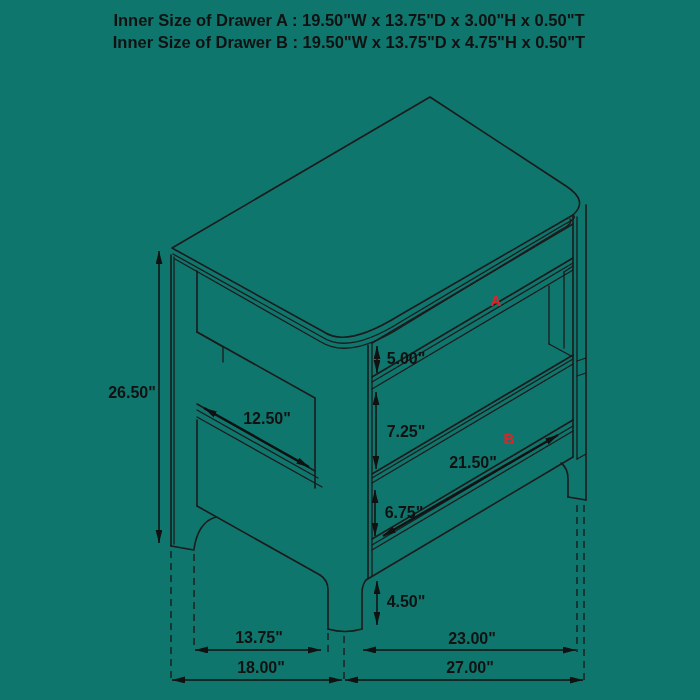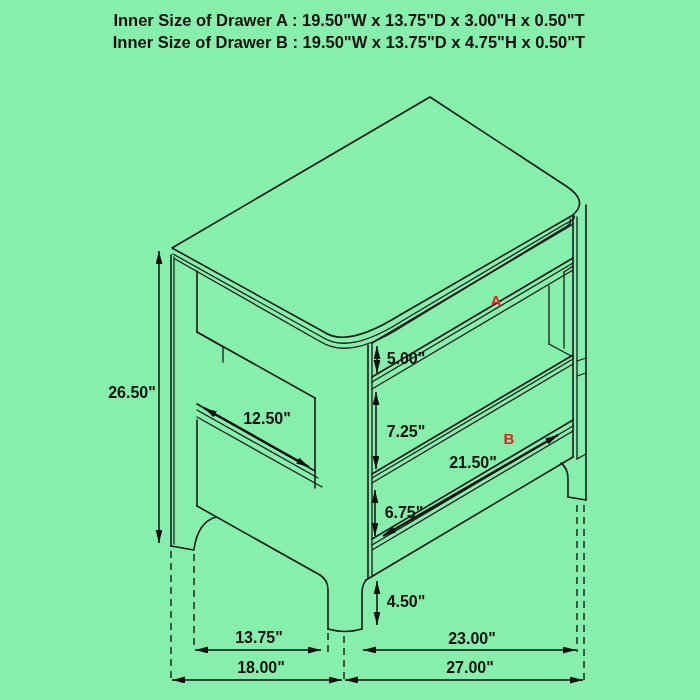--- a/index.html
+++ b/index.html
@@ -3,21 +3,21 @@
 <meta charset="utf-8">
 <style>
   html,body{
     margin:0;
     padding:0;
     background:#ffffff;
     width:700px;
     height:700px;
     font-family:"Liberation Sans", sans-serif;
   }
-  .stage{position:relative;width:700px;height:700px;background:#86efac;overflow:hidden;}
+  .stage{position:relative;width:700px;height:700px;background:#0f766e;overflow:hidden;}
   svg{display:block;}
   .ln{fill:none;stroke:#1b1b1b;stroke-width:1.6;stroke-linecap:round;stroke-linejoin:round;}
   .ln-thin{fill:none;stroke:#1b1b1b;stroke-width:1.3;stroke-linecap:round;stroke-linejoin:round;}
   .dash{fill:none;stroke:#1b1b1b;stroke-width:1.4;stroke-dasharray:7 5;stroke-linecap:butt;}
   .dim{fill:none;stroke:#111;stroke-width:1.5;}
   .dim-thick{fill:none;stroke:#111;stroke-width:2.4;}
   .dim-label{font-family:"Liberation Sans", sans-serif;font-size:16px;font-weight:bold;fill:#111;text-anchor:middle;}
   .header-label{font-family:"Liberation Sans", sans-serif;font-size:16.5px;font-weight:bold;fill:#111;text-anchor:middle;}
   .drawer-letter{font-family:"Liberation Sans", sans-serif;font-size:15px;font-weight:bold;fill:#e32227;text-anchor:middle;}
 </style>

